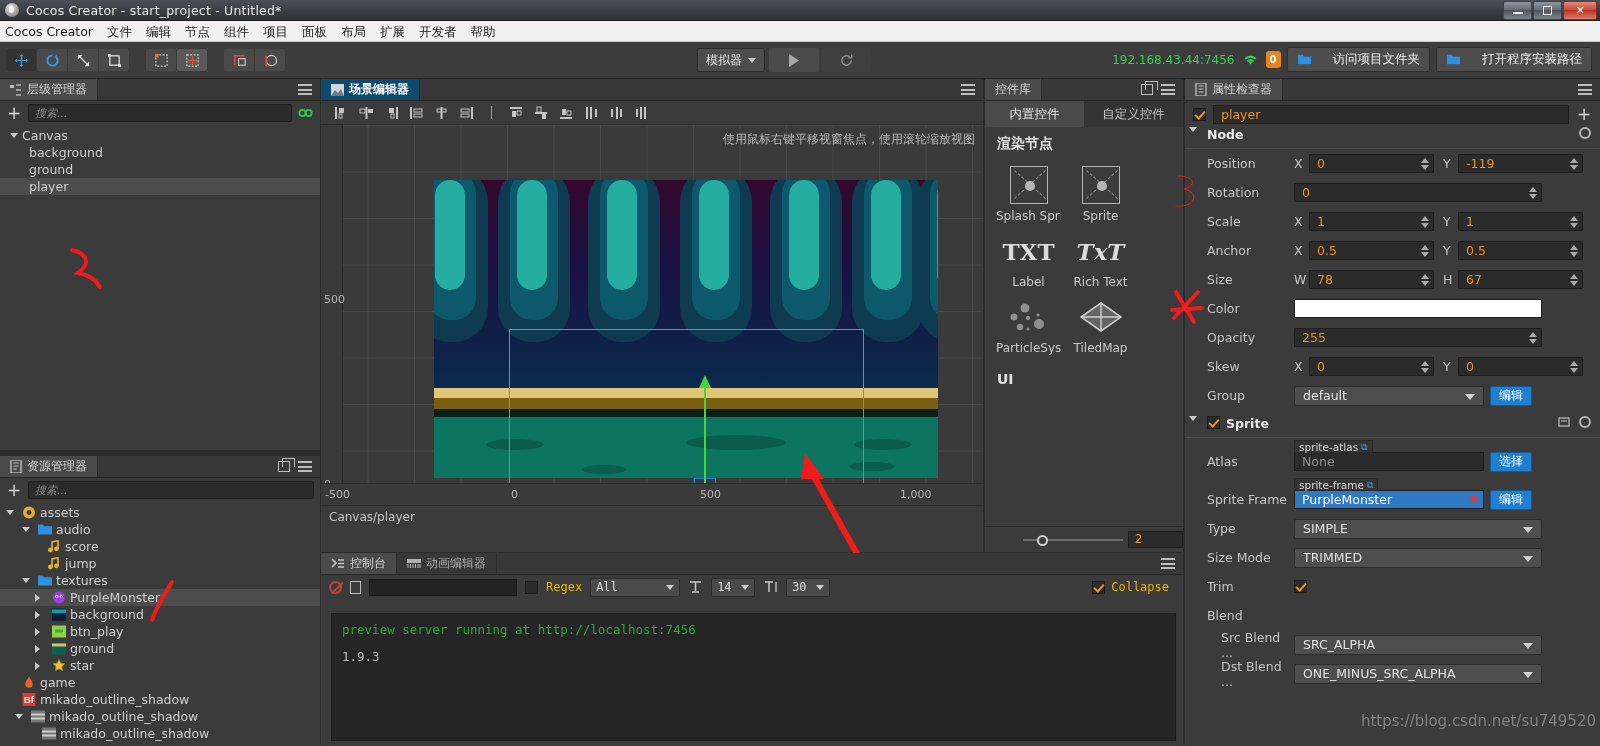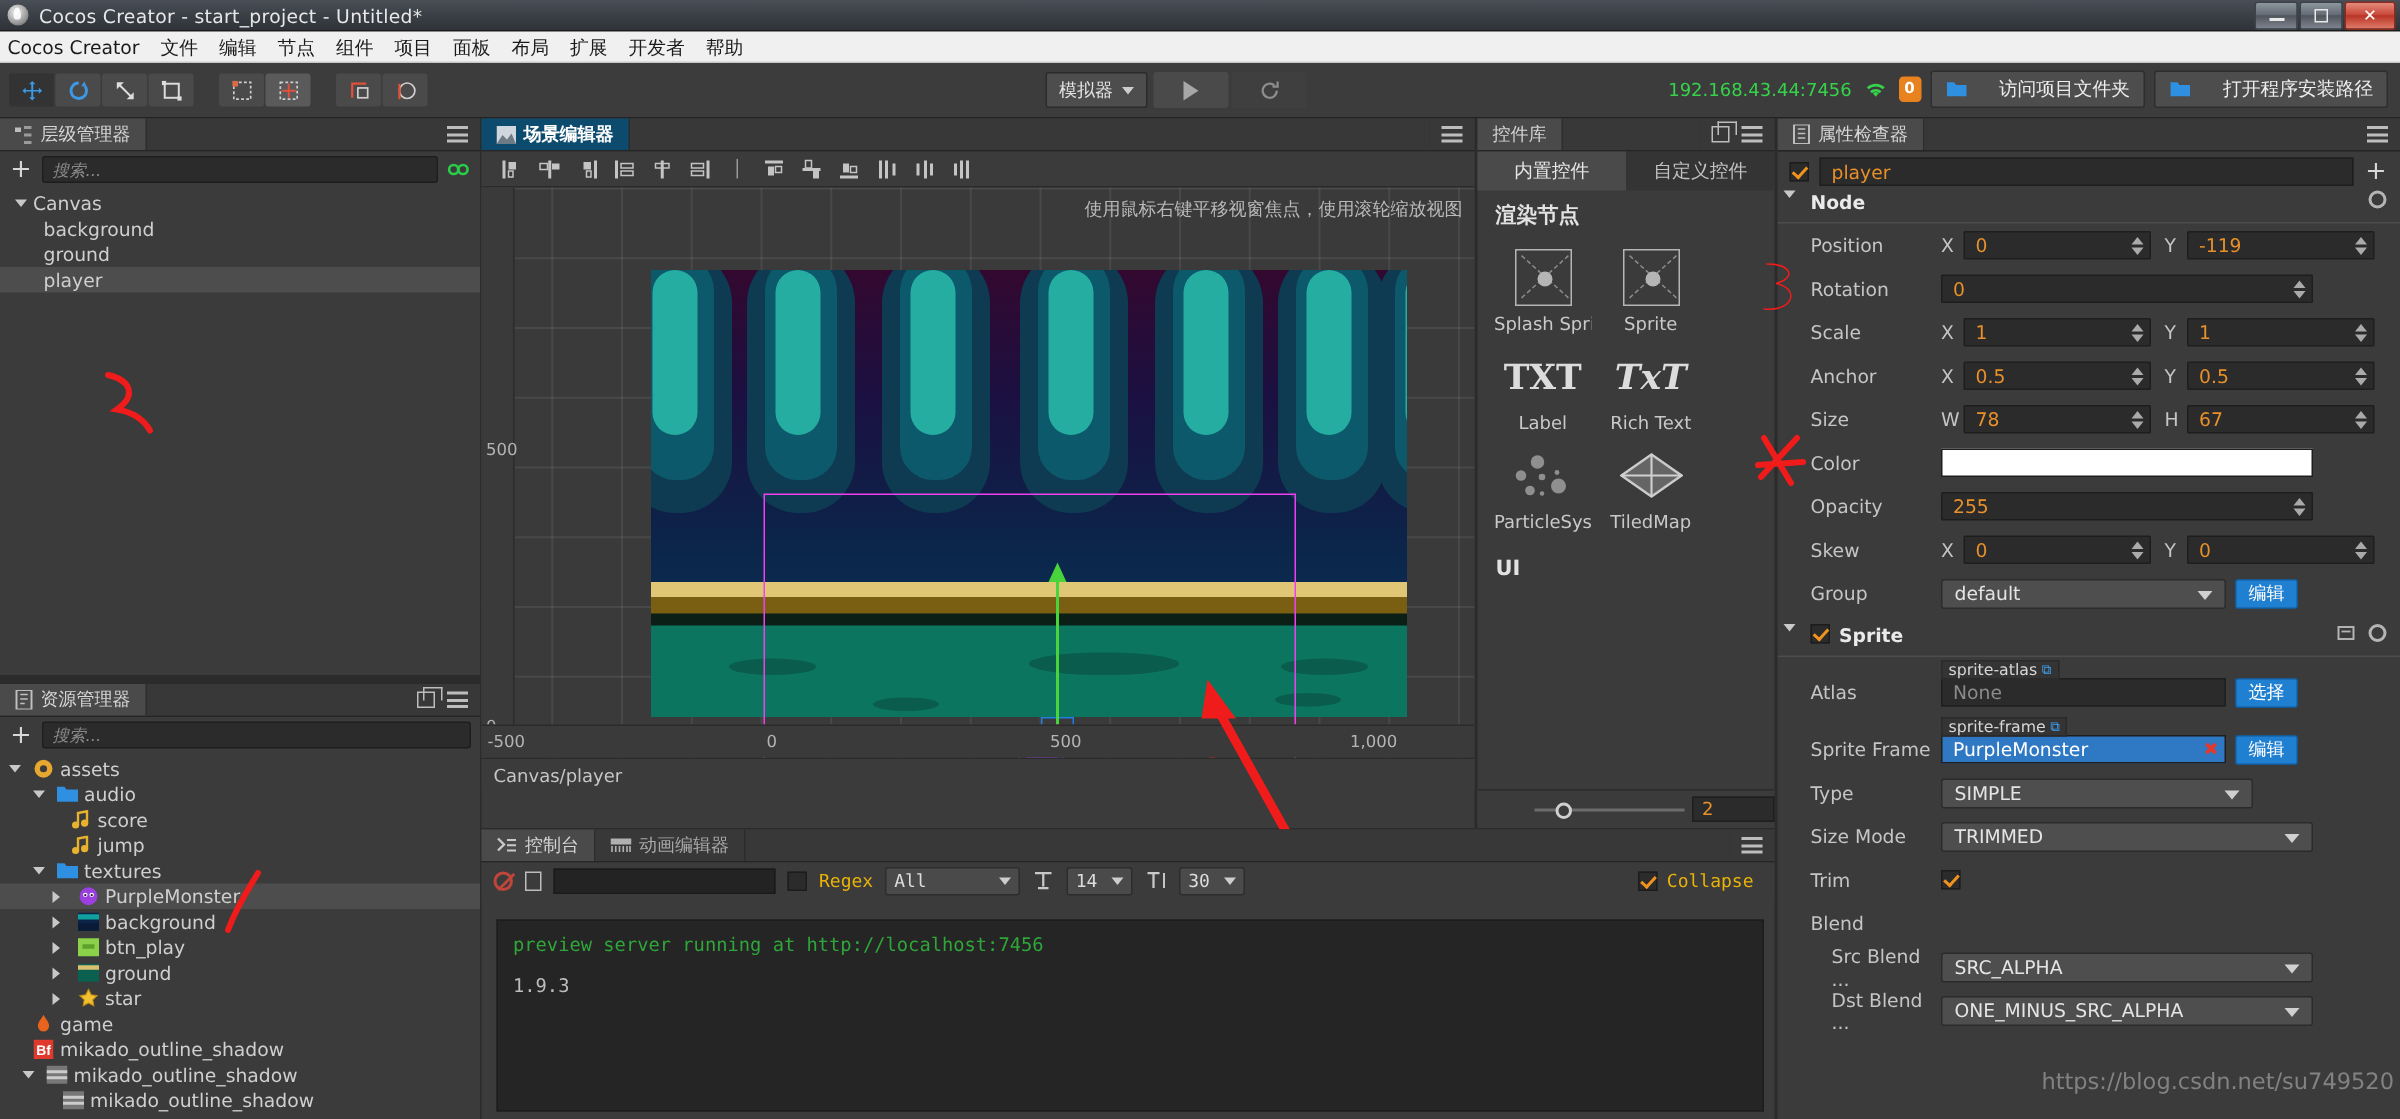--- a/index.html
+++ b/index.html
@@ -1092,21 +1092,21 @@
         <div class="asset-val filled">
           <span>PurpleMonster</span>
           <span class="xmark">✖</span>
         </div>
       </div>
       <div class="blue-btn" style="margin-left:6px">编辑</div>
     </div>
 
     <div class="prow">
       <div class="plabel">Type</div>
-      <div class="select" style="width:208px">
+      <div class="select" style="width:248px">
         <span>SIMPLE</span>
         <span class="cr"></span>
       </div>
     </div>
 
     <div class="prow">
       <div class="plabel">Size Mode</div>
       <div class="select" style="width:248px">
         <span>TRIMMED</span>
         <span class="cr"></span>

